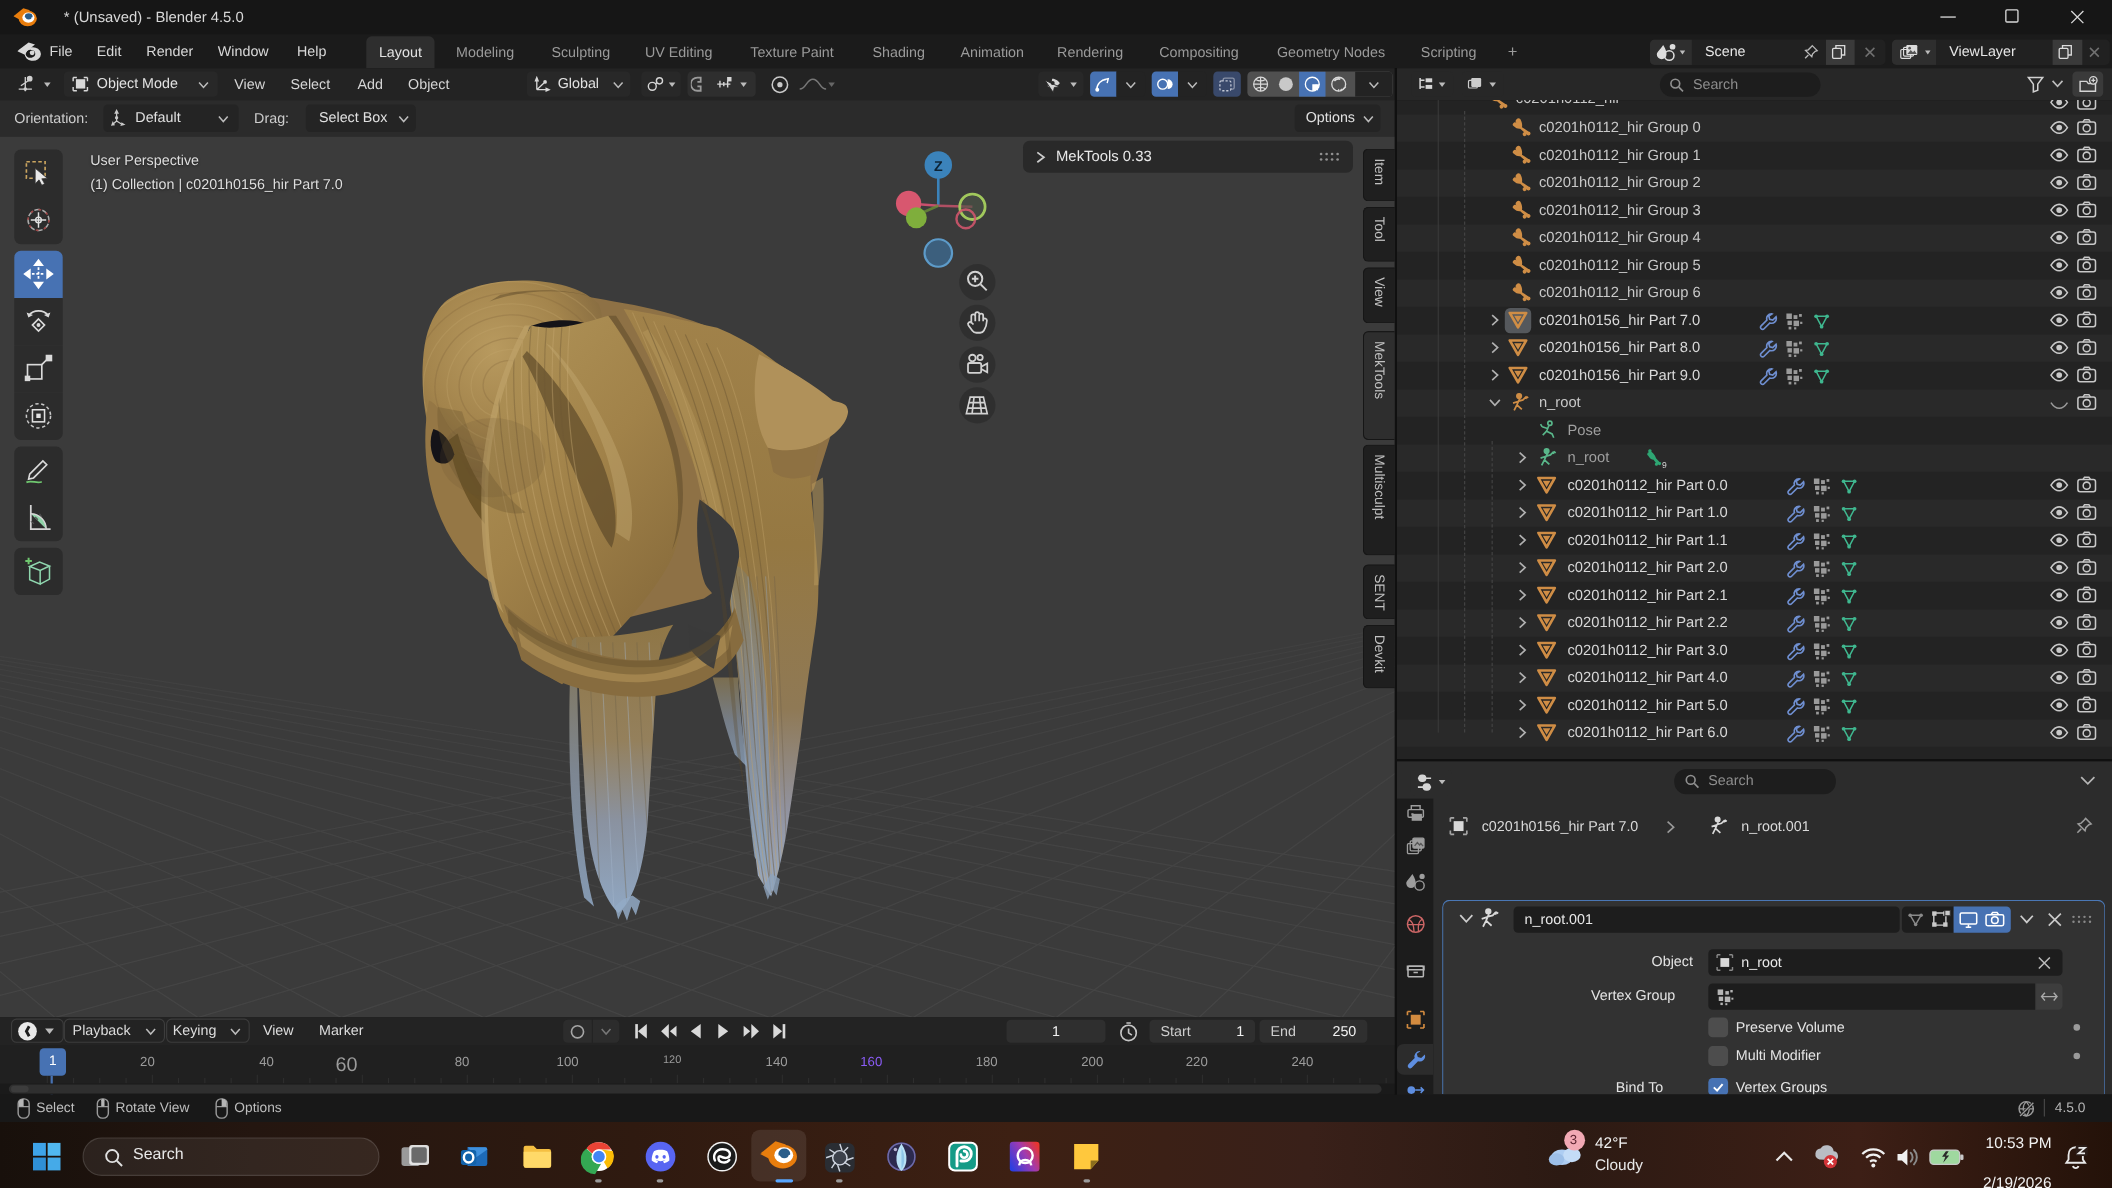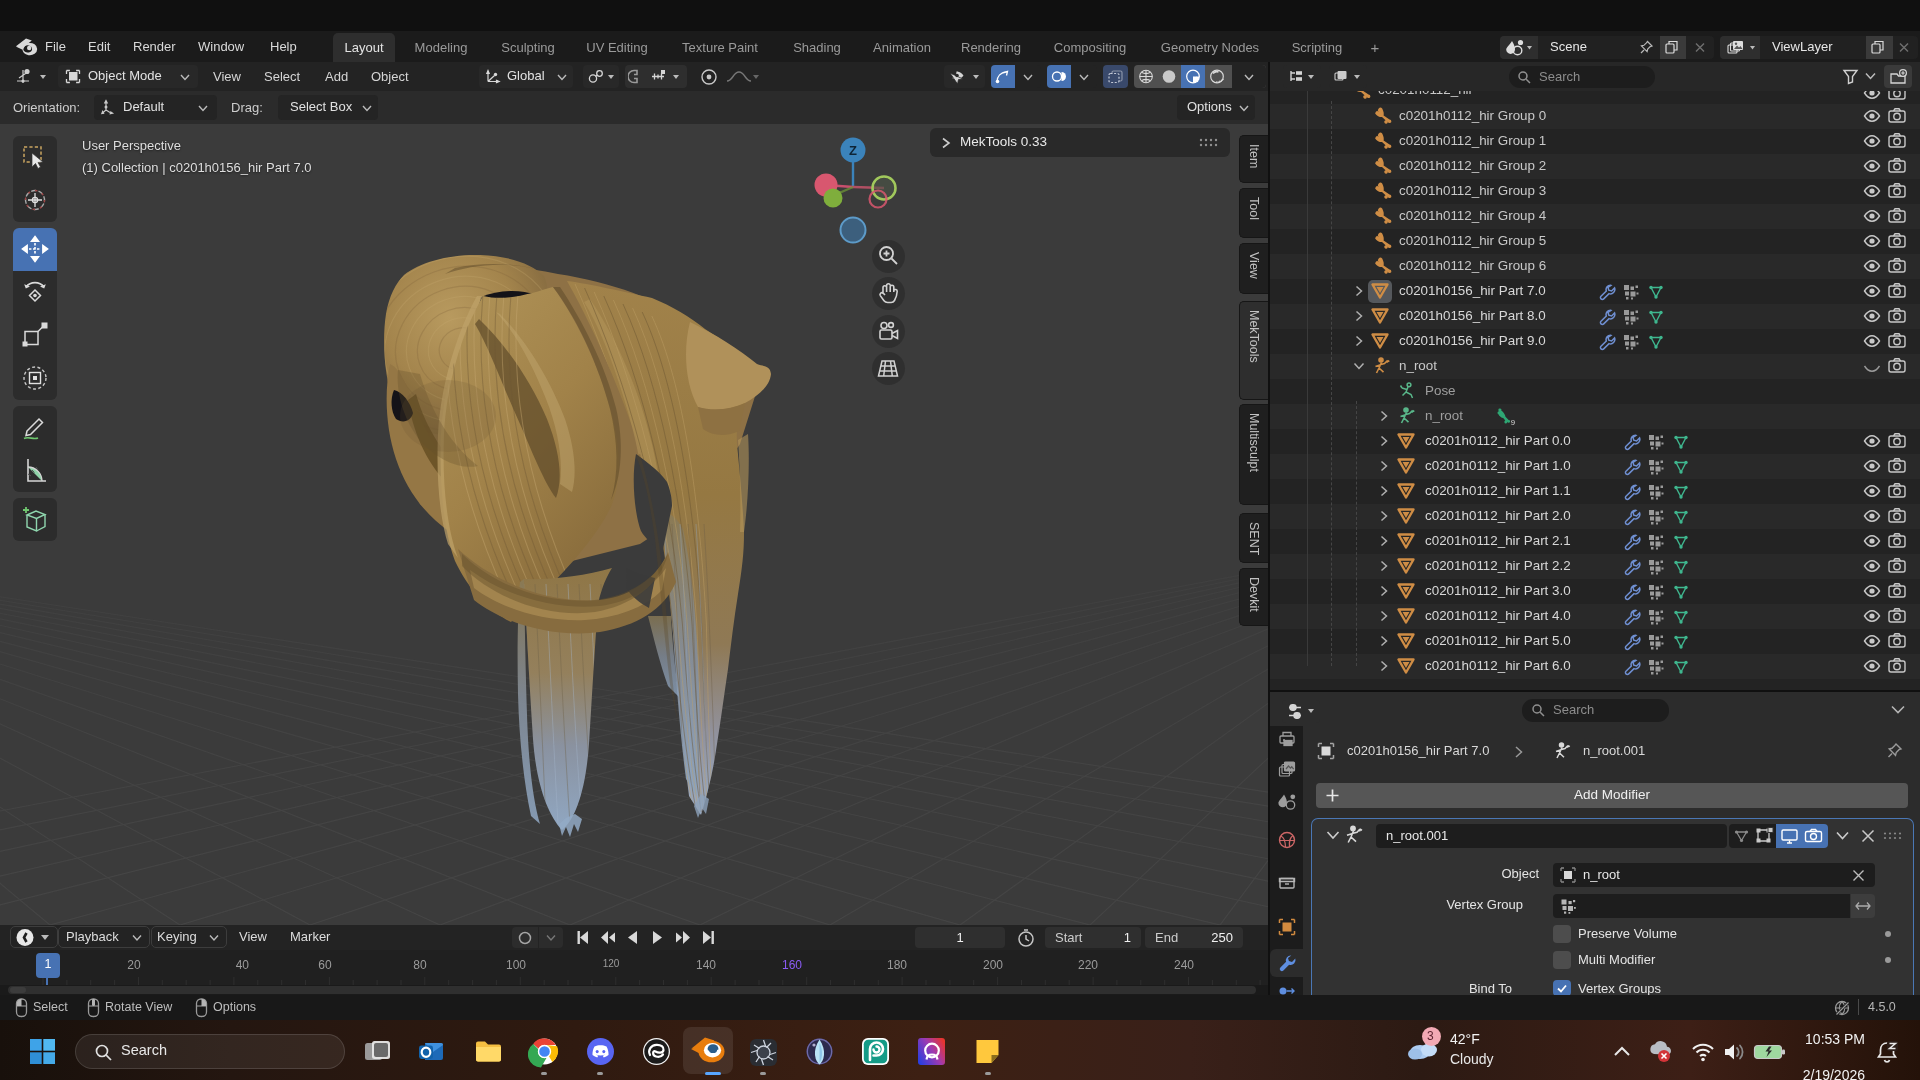--- a/index.html
+++ b/index.html
@@ -48,20 +48,39 @@
   .toolbtn { position:absolute; left:13px; width:44px; height:43px; background:#2c2c2c; }
   .toolbtn.first { border-radius:6px 6px 0 0; }
   .toolbtn.last { border-radius:0 0 6px 6px; }
   .toolbtn.single { border-radius:6px; }
   .toolbtn.active { background:#4772b3; }
   .toolbtn svg { position:absolute; left:6px; top:5px; }
 </style>
 </head>
 <body>
 <div id="root">
+  <div class="abs" id="titlebar">
+    <svg class="abs" style="left:11px;top:4px" width="24" height="23" viewBox="0 0 24 23">
+      <ellipse cx="14.2" cy="12.8" rx="8.3" ry="7" fill="#e87d0d"></ellipse>
+      <path d="M1.5 10.5 L10.2 3.4 L16.3 5.3 L8.2 11.8 Z" fill="#e87d0d"></path>
+      <path d="M1.2 10.8 Q6.8 8.7 10.6 10.2 L8 14.3 Z" fill="#e87d0d"></path>
+      <ellipse cx="14.8" cy="12.0" rx="5.5" ry="4.6" fill="#fff"></ellipse>
+      <ellipse cx="15.1" cy="11.1" rx="3.5" ry="3" fill="#2a5d8a"></ellipse>
+      <ellipse cx="15.5" cy="13.5" rx="4" ry="2.2" fill="#fff"></ellipse>
+      <ellipse cx="15.1" cy="11.5" rx="2.7" ry="2.3" fill="#2a5d8a"></ellipse>
+    </svg>
+    <div class="abs tx" style="left:58px;top:8px;color:#d8d8d8;font-size:13.5px">* (Unsaved) - Blender 4.5.0</div>
+    <svg class="abs" style="left:1750px;top:0" width="170" height="31" viewBox="0 0 170 31">
+      <g stroke="#d9d9d9" stroke-width="1.2" fill="none">
+        <path d="M14 15.5 H28"></path>
+        <rect x="73.5" y="9" width="11" height="11" rx="1"></rect>
+        <path d="M133 10 L144 21 M144 10 L133 21"></path>
+      </g>
+    </svg>
+  </div>
   <div class="abs" id="menubar">
     <svg class="abs" style="left:14px;top:5px" width="26" height="22" viewBox="0 0 26 22">
       <g fill="#d9d9d9">
         <path d="M2 10.2 L12 2.6 L17.8 4.5 L9.5 11.2 Z M1.8 10.5 Q7 8.6 11 10 L8.6 13.8 Z"></path>
         <path d="M14.5 19.2 a7.4 6.2 0 1 0 0-12.2 a7.4 6.2 0 0 0 0 12.2 Z M14.7 16.4 a4.4 3.6 0 1 1 0-7 a4.4 3.6 0 0 1 0 7 Z"></path>
         <circle cx="15.2" cy="12" r="2.2"></circle>
       </g>
     </svg>
     <div class="menuitem" style="left:45px">File</div>
     <div class="menuitem" style="left:88px">Edit</div>
@@ -1553,26 +1572,20 @@
           <circle cx="8.5" cy="4" r="2" fill="#d9d9d9"></circle>
           <path d="M9 6.5 L6.5 12 M7.3 9 L3 10.5 M7.4 8.8 L12 7.5 L15 4.5 M15 4.5 l1.8 1.2 M15 4.5 l-0.4 2.2 M6.5 12 l-2.5 5 M6.5 12 l4.5 4.2"></path>
         </g>
       </svg>
 <div class="abs tx" style="left:313px;top:51px;color:#d9d9d9">n_root.001</div>
 <svg class="abs" style="left:614px;top:49px" width="20" height="20" viewBox="0 0 20 20">
         <path d="M12 3 l5 5 l-2 0.7 l-2.8 2.8 l-0.7 2.8 l-6.3 -6.3 l2.8 -0.7 l2.8 -2.8 Z" fill="none" stroke="#9a9a9a" stroke-width="1.4"></path>
         <path d="M8 12.5 l-3.5 3.5" stroke="#9a9a9a" stroke-width="1.4"></path>
       </svg>
 
-<div class="abs" style="left:46px;top:91px;width:592px;height:25px;background:#565656;border-radius:4px">
- <svg class="abs" style="left:9px;top:5px" width="15" height="15">
-          <path d="M7.5 1.5 v12 M1.5 7.5 h12" stroke="#e8e8e8" stroke-width="1.7"></path>
-        </svg>
- <div class="abs tx" style="left:0;top:4px;width:592px;text-align:center;color:#f0f0f0;font-size:13.5px">Add Modifier</div>
-</div>
 
 <div class="abs" style="left:41px;top:126px;width:603px;height:177px;background:#323232;border:1px solid #4a77b5;border-radius:7px 7px 0 0;border-bottom:none">
  <svg class="abs" style="left:14px;top:11px" width="14" height="11">
           <path d="M1.5 2 l5.5 6 l5.5 -6" stroke="#ccc" stroke-width="1.6" fill="none"></path>
         </svg>
  <svg class="abs" style="left:32px;top:5px" width="23px" height="22" viewBox="0 0 23 22">
           <g stroke="#d9d9d9" stroke-width="1.6" fill="none">
             <circle cx="9" cy="4.5" r="2.1" fill="#d9d9d9"></circle>
             <path d="M9.5 7 L7 13 M7.8 9.8 L3 11.3 M7.9 9.6 L13 8.2 L16 5 M16 5 l2 1.4 M16 5 l-0.4 2.4 M7 13 l-2.8 5.5 M7 13 l5 4.6"></path>
           </g>
@@ -1751,21 +1764,21 @@
  <div class="abs tx" style="left:10px;top:3px;color:#cdcdcd">Start</div>
  <div class="abs tx" style="right:10px;top:3px;color:#f0f0f0">1</div>
 </div>
 <div class="abs" style="left:1145px;top:2px;width:98px;height:21px;background:#2f2f2f;border-radius:4px">
  <div class="abs tx" style="left:10px;top:3px;color:#cdcdcd">End</div>
  <div class="abs tx" style="right:10px;top:3px;color:#f0f0f0">250</div>
 </div>
 <div class="abs" style="left:0;top:25px;width:1268px;height:35px;background:#202020"></div>
       <div class="abs tx" style="left:114px;top:33px;width:40px;text-align:center;color:#9b9b9b;font-size:12px">20</div>
       <div class="abs tx" style="left:209px;top:33px;width:40px;text-align:right;color:#9b9b9b;font-size:12px">40</div>
-      <div class="abs tx" style="left:305px;top:33px;width:40px;text-align:center;color:#9b9b9b;font-size:12px">60</div>
+      <div class="abs tx" style="left:305px;top:33px;width:40px;color:#9b9b9b;font-size:18px">60</div>
       <div class="abs tx" style="left:400px;top:33px;width:40px;text-align:center;color:#9b9b9b;font-size:12px">80</div>
       <div class="abs tx" style="left:496px;top:33px;width:40px;text-align:center;color:#9b9b9b;font-size:12px">100</div>
       <div class="abs tx" style="left:591px;top:33px;width:40px;text-align:center;color:#9b9b9b;font-size:10px">120</div>
       <div class="abs tx" style="left:686px;top:33px;width:40px;text-align:center;color:#9b9b9b;font-size:12px">140</div>
       <div class="abs tx" style="left:782px;top:33px;width:40px;text-align:left;color:#8b5cf6;font-size:12px">160</div>
       <div class="abs tx" style="left:877px;top:33px;width:40px;text-align:center;color:#9b9b9b;font-size:12px">180</div>
       <div class="abs tx" style="left:973px;top:33px;width:40px;text-align:center;color:#9b9b9b;font-size:12px">200</div>
       <div class="abs tx" style="left:1068px;top:33px;width:40px;text-align:center;color:#9b9b9b;font-size:12px">220</div>
       <div class="abs tx" style="left:1164px;top:33px;width:40px;text-align:center;color:#9b9b9b;font-size:12px">240</div>
       <svg class="abs" style="left:0;top:25px" width="1268" height="35" viewBox="0 0 1268 35">

